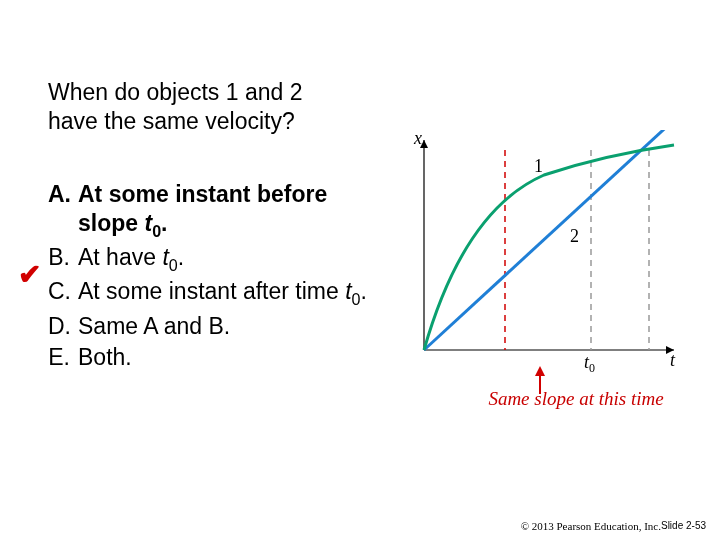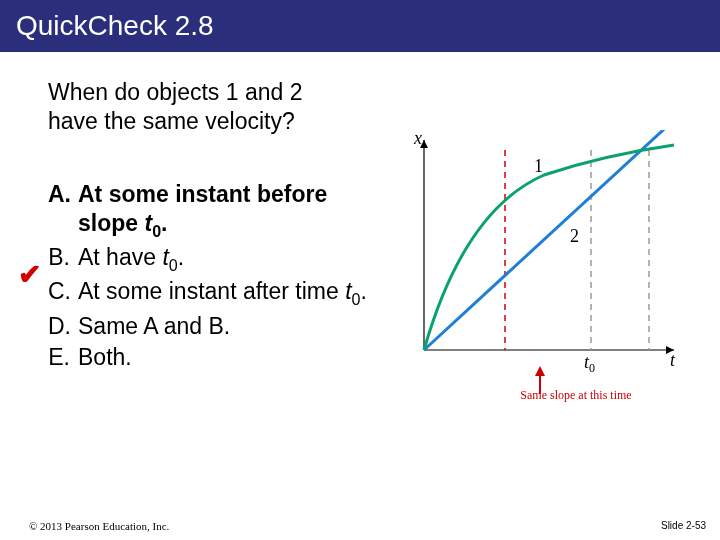--- a/index.html
+++ b/index.html
@@ -10,30 +10,29 @@
   .question { font-size: 23px; line-height: 1.25; width: 310px; margin-bottom: 44px; }
   .choices { font-size: 23px; line-height: 1.28; width: 340px; }
   .choice { display: flex; margin-bottom: 2px; }
   .choice .letter { width: 30px; flex-shrink: 0; text-align: right; padding-right: 8px; }
   .choice .text { flex: 1; }
   .choice.bold { font-weight: 700; }
   .choice .t0 { font-style: italic; }
   .choice .sub { font-size: 70%; vertical-align: sub; font-style: normal; }
   .check { position: absolute; left: 18px; top: 198px; font-size: 28px; color: #d10000; font-weight: 900; }
   .graph { position: absolute; top: 70px; right: 36px; width: 290px; height: 250px; }
-  .caption { position: absolute; top: 328px; right: 4px; width: 280px; color: #c80000; font-family: "Times New Roman", serif; font-size: 12px; text-align: center; }
+  .caption { position: absolute; top: 328px; right: 4px; width: 280px; color: #c80000; font-family: "Times New Roman", serif; font-size: 19px; text-align: center; font-style: italic; }
   .arrowmark { position: absolute; top: 306px; right: 170px; width: 20px; height: 28px; }
-  .footer { position: absolute; bottom: 8px; left: 29px; right: 14px; font-size: 11px; color: #000; display: flex; justify-content: space-between; font-family: "Times New Roman", serif; }
+  .footer { position: absolute; bottom: 8px; left: 8px; right: 14px; font-size: 11px; color: #000; display: flex; justify-content: flex-end; font-family: "Times New Roman", serif; }
   .footer .right { font-family: Arial, sans-serif; font-size: 10px; }
 </style>
 </head>
 <body>
 
 <div class="slide">
-  <div class="titlebar">QuickCheck 2.8</div>
 
   <div class="content">
     <div class="question">When do objects 1 and 2 have the same velocity?</div>
 
     <span class="check">✔</span>
 
     <div class="choices">
       <div class="choice bold">
         <span class="letter">A.</span>
         <span class="text"><span>At some instant before slope </span><span class="t0">t</span><span class="sub">0</span><span>.</span></span>

